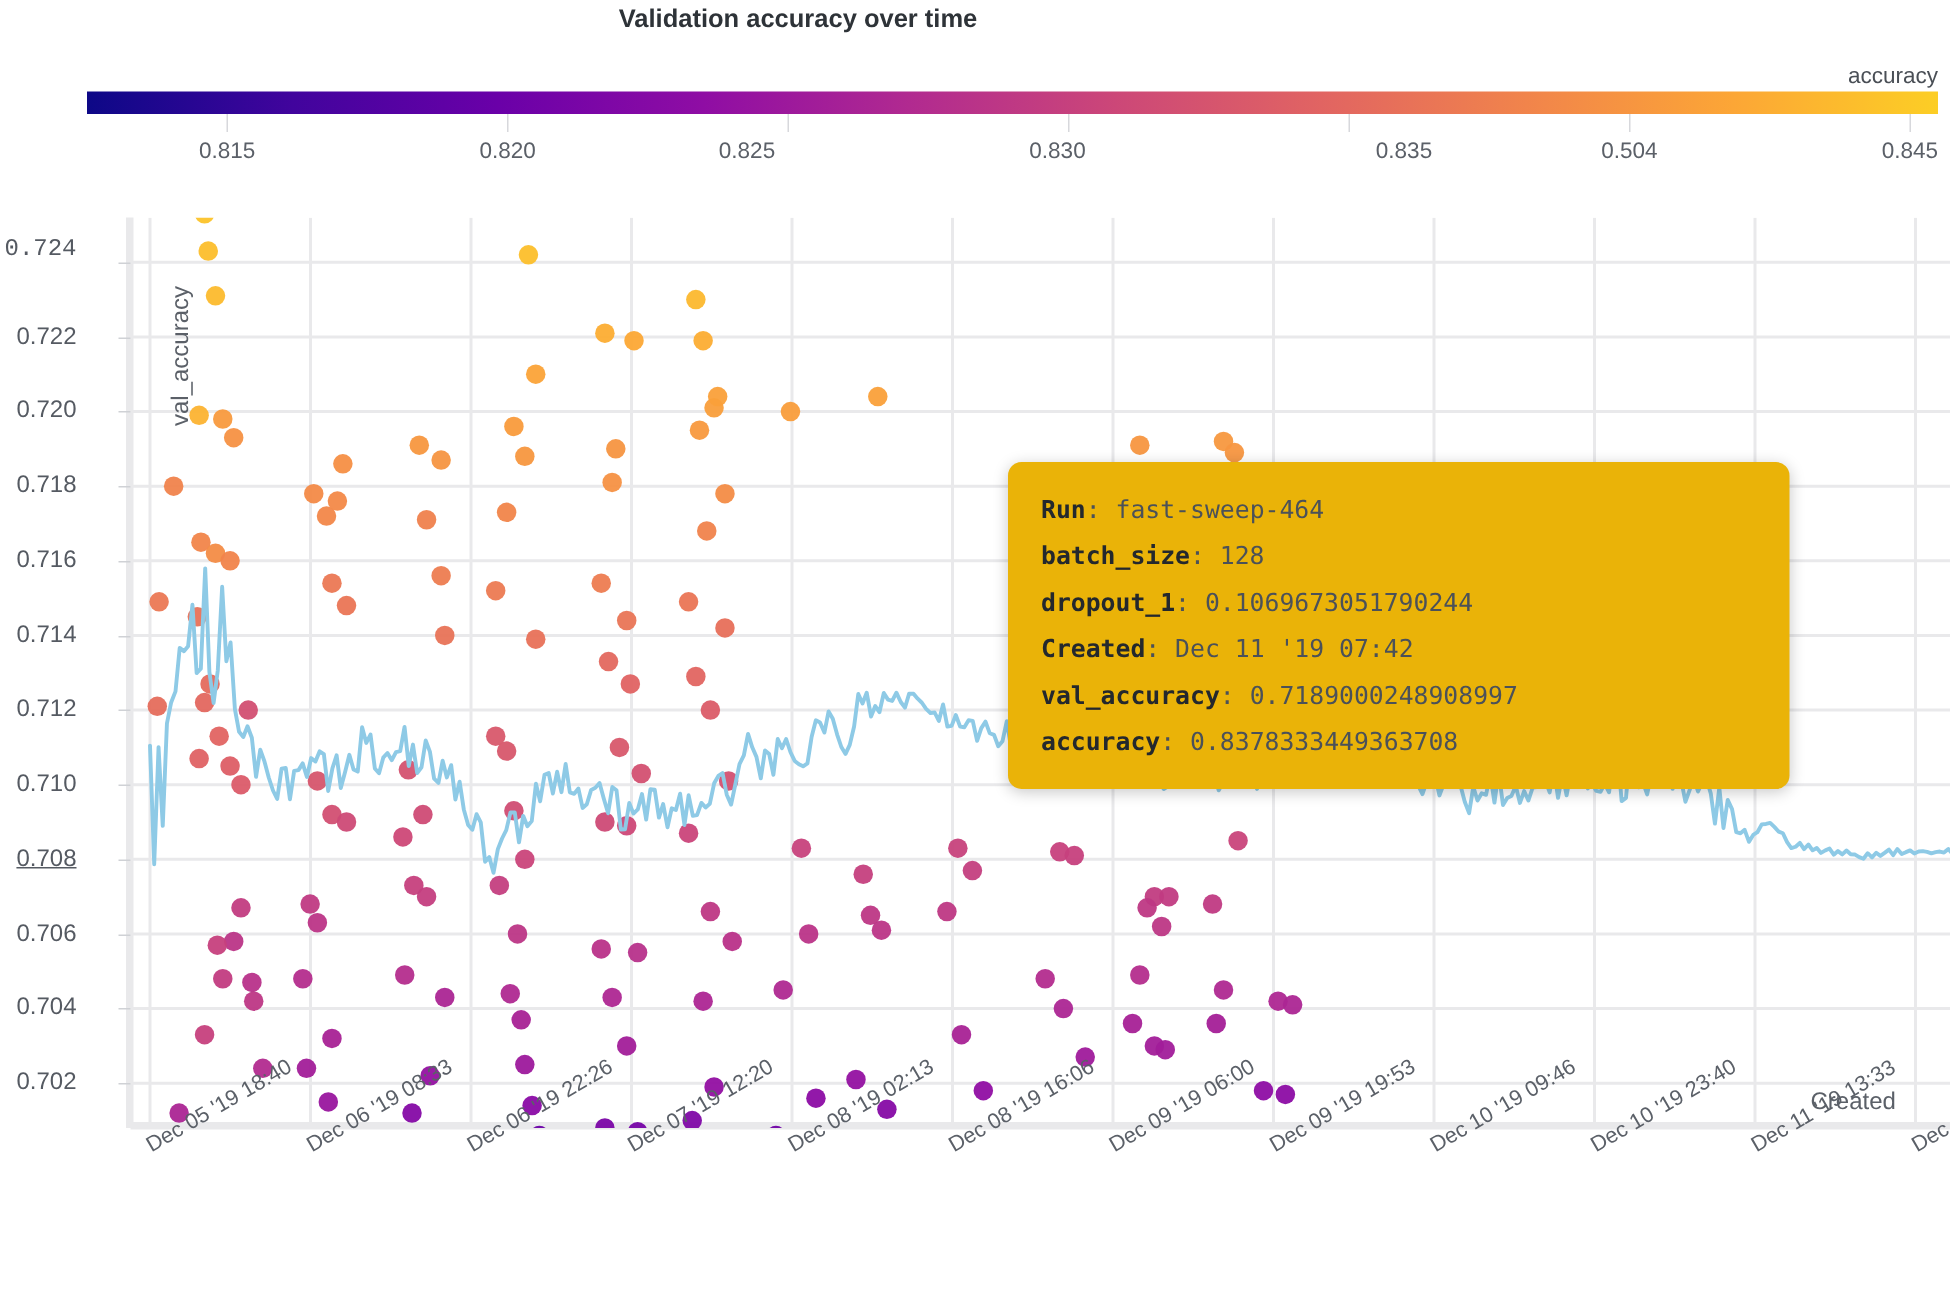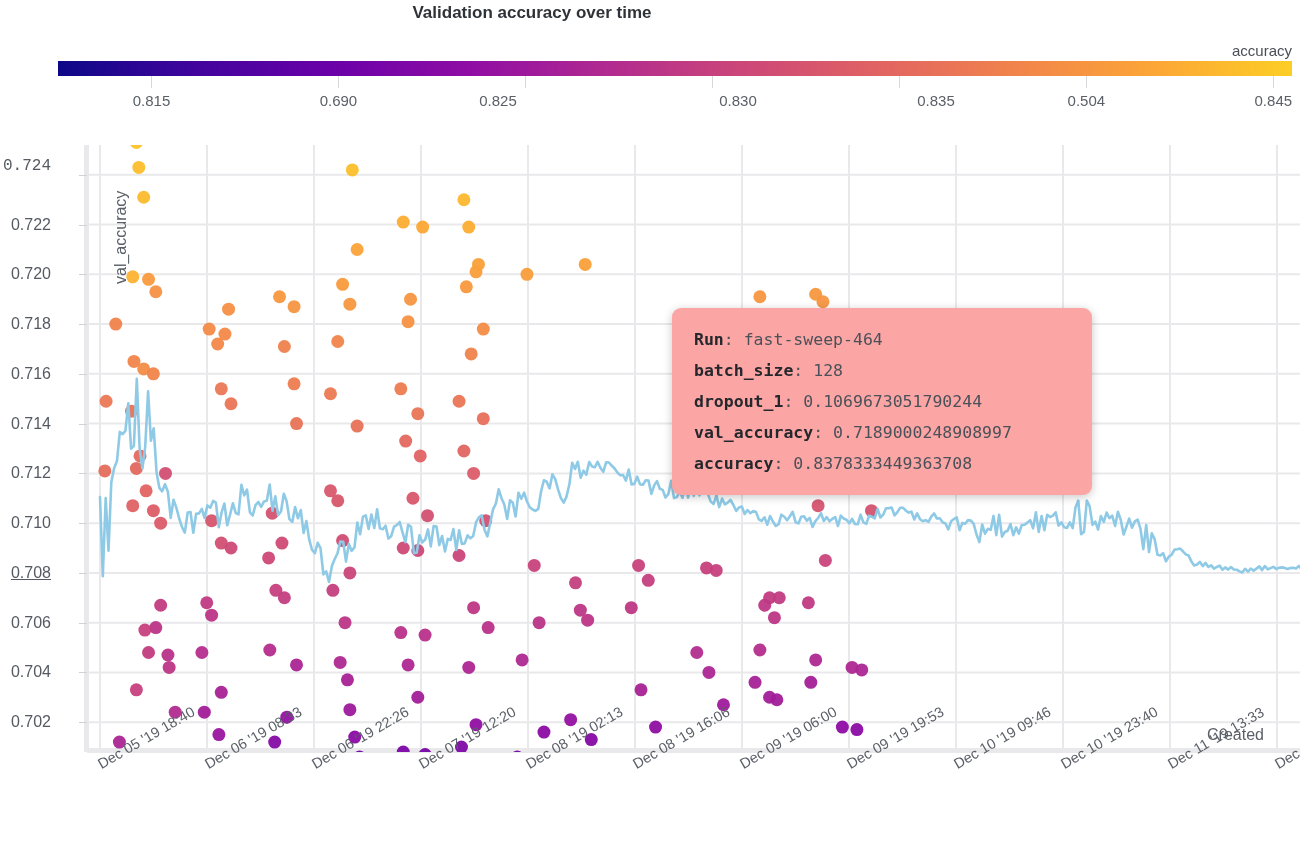--- a/index.html
+++ b/index.html
@@ -117,22 +117,22 @@
     color: #5b6068;
     white-space: nowrap;
     transform-origin: left top;
     transform: rotate(-30deg);
   }
 
   
   .tooltip {
     position: absolute;
     left: 672px; top: 308px;
-    width: 420px;
-    background: #fca5a5;
+    width: 521px;
+    background: #eab308;
     border-radius: 9px;
     box-shadow: 0 2px 10px rgba(0,0,0,0.22);
     padding: 16px 22px 16px 22px;
     box-sizing: border-box;
     font-family: "DejaVu Sans Mono", "Liberation Mono", monospace;
     font-size: 16.5px;
     color: #33383e;
     line-height: 31px;
   }
   .tt-row { white-space: nowrap; }
@@ -147,25 +147,25 @@
   <div class="chart-title">Validation accuracy over time</div>
 
   <div class="cbar-wrap">
     <div class="cbar-grad" id="cbar-grad" style="background: linear-gradient(to right, rgb(13, 8, 135), rgb(65, 4, 157), rgb(106, 0, 168), rgb(143, 13, 164), rgb(177, 42, 144), rgb(204, 71, 120), rgb(225, 100, 98), rgb(241, 132, 75), rgb(252, 166, 54), rgb(252, 206, 37));"></div>
   </div>
   <div class="cbar-title">accuracy</div>
   <div id="cbar-ticks">
       <div class="cbar-tick" style="left: 151.485px;"></div>
       <div class="cbar-label" style="left: 151.485px;">0.815</div>
       <div class="cbar-tick" style="left: 338.455px;"></div>
-      <div class="cbar-label" style="left: 338.455px;">0.690</div>
+      <div class="cbar-label" style="left: 338.455px;">0.820</div>
       <div class="cbar-tick" style="left: 525.424px;"></div>
       <div class="cbar-label" style="left: 498px; text-align: center;">0.825</div>
       <div class="cbar-tick" style="left: 712.394px;"></div>
-      <div class="cbar-label" style="left: 714px; padding-left: 48px;">0.830</div>
+      <div class="cbar-label" style="left: 681px; padding-left: 48px;">0.830</div>
       <div class="cbar-tick" style="left: 899.364px;"></div>
       <div class="cbar-label" style="left: 936px;">0.835</div>
       <div class="cbar-tick" style="left: 1086.33px;"></div>
       <div class="cbar-label" style="left: 1086.33px;">0.504</div>
       <div class="cbar-tick" style="left: 1273.3px;"></div>
       <div class="cbar-label" style="left: 1273.3px;">0.845</div>
     </div>
 
   <div class="yaxis-spine"></div>
   <div class="xaxis-spine"></div>
@@ -401,17 +401,18 @@
       <div class="xlab" style="left: 951px;">Dec 10 '19 09:46</div>
       <div class="xlab" style="left: 1058px;">Dec 10 '19 23:40</div>
       <div class="xlab" style="left: 1165px;">Dec 11 '19 13:33</div>
       <div class="xlab" style="left: 1272px;">Dec 12 '19 03:26</div>
     </div>
 
   <div class="tooltip" id="tooltip">
       <div class="tt-row"><span class="tt-key">Run</span><span class="tt-val">: fast-sweep-464</span></div>
       <div class="tt-row"><span class="tt-key">batch_size</span><span class="tt-val">: 128</span></div>
       <div class="tt-row"><span class="tt-key">dropout_1</span><span class="tt-val">: 0.1069673051790244</span></div>
+      <div class="tt-row"><span class="tt-key">Created</span><span class="tt-val">: Dec 11 '19 07:42</span></div>
       <div class="tt-row"><span class="tt-key">val_accuracy</span><span class="tt-val">: 0.7189000248908997</span></div>
       <div class="tt-row"><span class="tt-key">accuracy</span><span class="tt-val">: 0.8378333449363708</span></div>
     </div>
 
 </div>
 
 </body></html>

